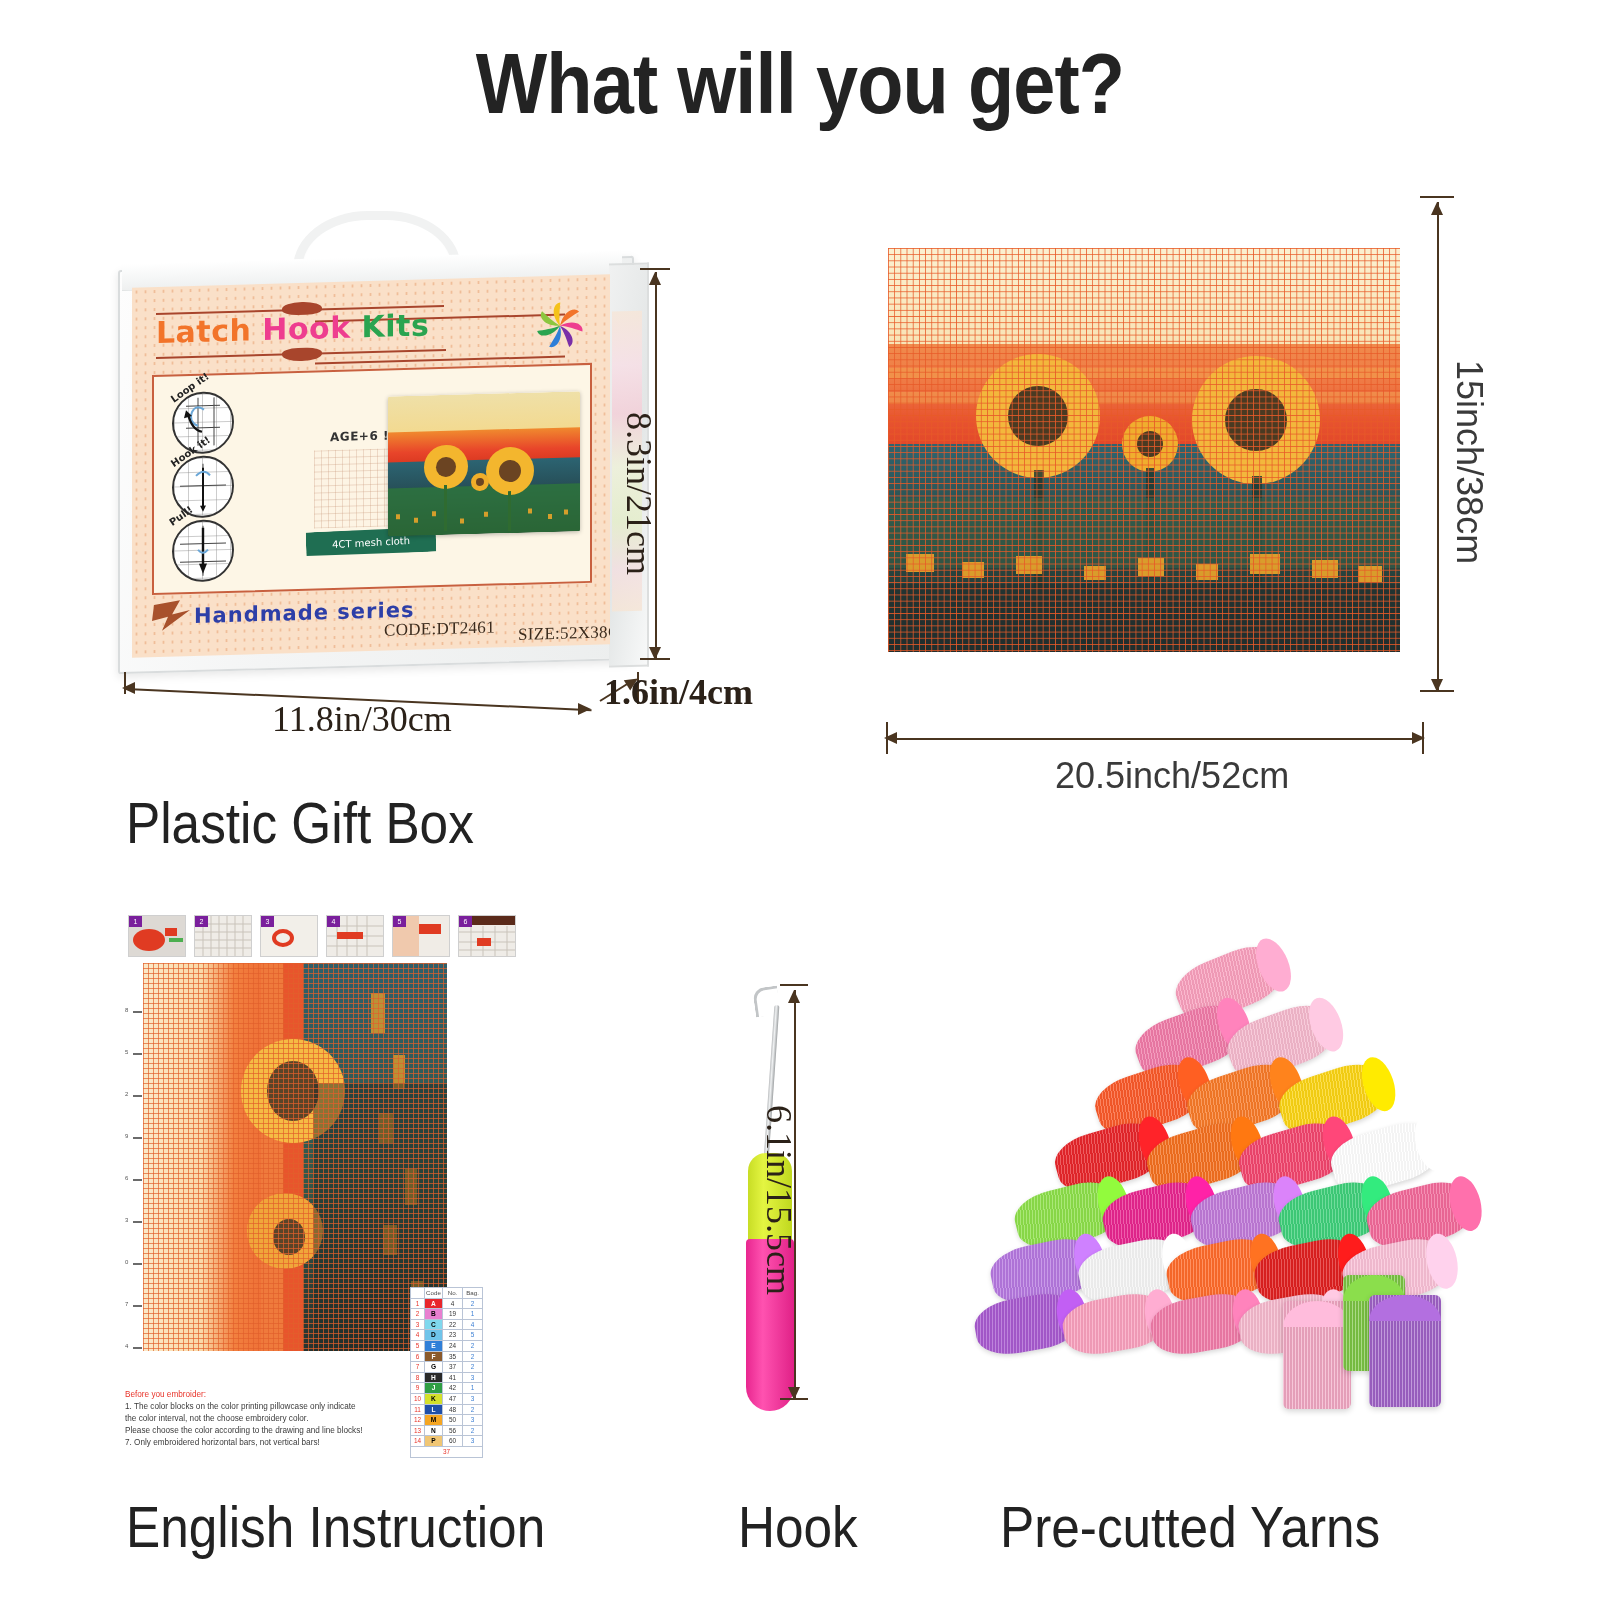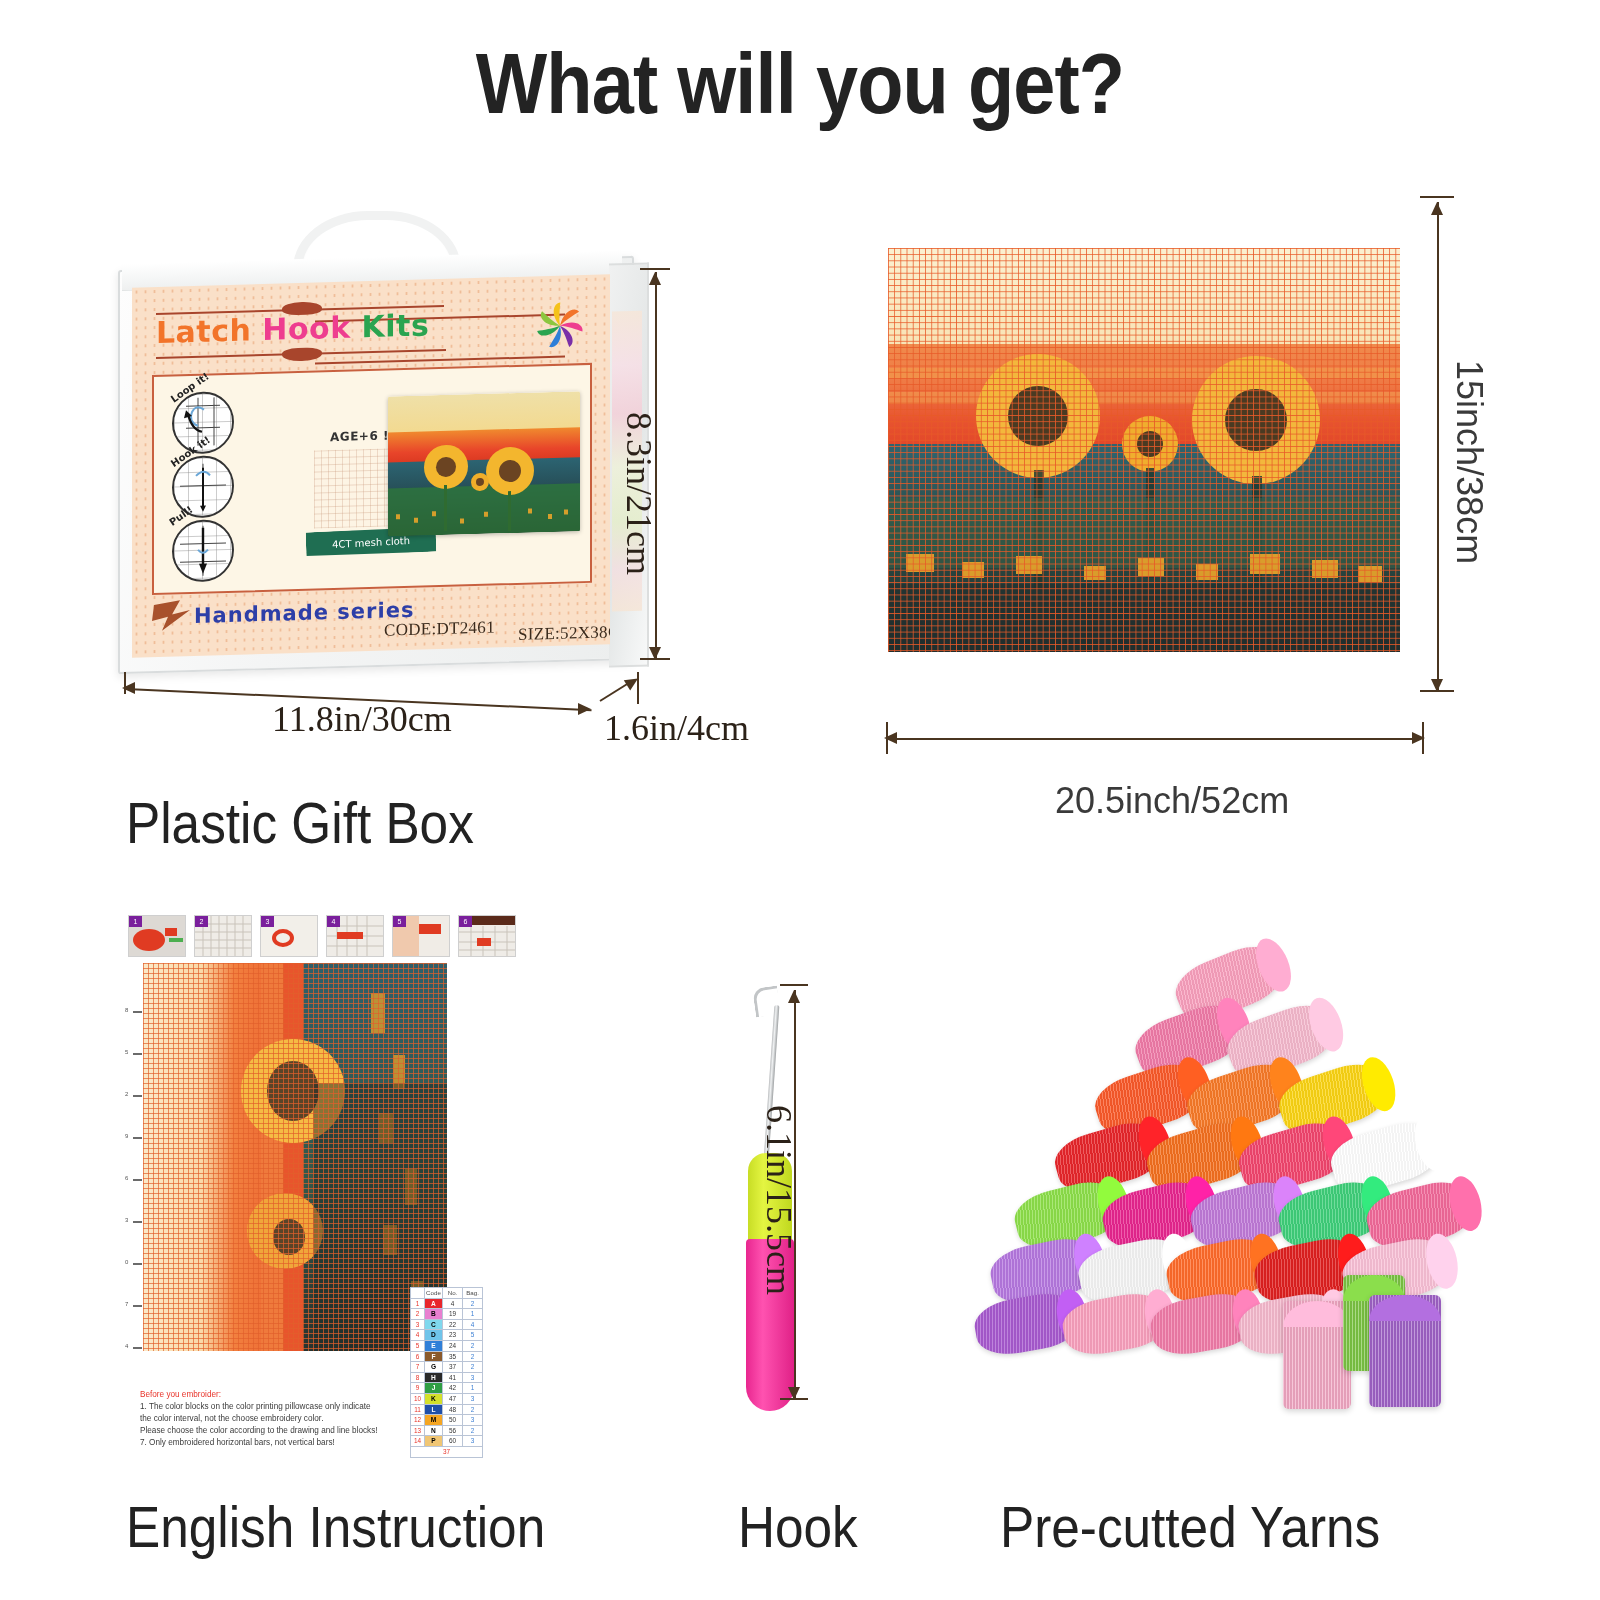--- a/index.html
+++ b/index.html
@@ -242,21 +242,21 @@
       linear-gradient(to bottom, rgba(226,96,44,.7) 1px, transparent 1px);
     background-size: 5px 5px;
   }
   .ruler-tick{
     position:absolute; left:8px; width:9px; height:2px; background:#6b6b6b;
   }
   .ruler-num{
     position:absolute; left:0px; font-size:6px; color:#555;
   }
   .notes{
-    position:absolute; left:15px; top:474px; width:268px;
+    position:absolute; left:0; top:474px; width:268px;
     font-size:8.2px; line-height:1.45; color:#3b3b3b;
     font-family:"Liberation Sans", sans-serif;
   }
   .notes .hdr{ color:#e8342a; }
   .color-table{
     position:absolute; left:285px; top:372px;
     border-collapse:collapse; font-size:6.4px;
     font-family:"Liberation Sans", sans-serif;
     background:#fff;
   }
@@ -494,21 +494,21 @@
   <div class="dim-line dim-h" style="left:126px; top:688px; width:466px; transform:rotate(2.6deg); transform-origin:left center;"></div>
   <div class="arrow-left" style="left:122px; top:682px;"></div>
   <div class="arrow-right" style="left:578px; top:703px;"></div>
   <div class="tick" style="left:124px; top:672px; width:2px; height:22px;"></div>
   <div class="dim-serif" style="left:272px; top:698px;">11.8in/30cm</div>
 </div>
 <div>
   <div class="dim-line dim-h" style="left:600px; top:700px; width:34px; transform:rotate(-32deg); transform-origin:left center;"></div>
   <div class="arrow-right" style="left:626px; top:676px; transform:rotate(-32deg);"></div>
   <div class="tick" style="left:637px; top:672px; width:2px; height:32px;"></div>
-  <div class="dim-serif" style="left:604px; top:707px;">1.6in/4cm</div>
+  <div class="dim-serif" style="left:604px; top:671px;font-weight:bold;">1.6in/4cm</div>
 </div>
 
 <div class="caption" style="left:126px; top:790px;">Plastic Gift Box</div>
 
 <div id="canvas-panel">
   <div class="mesh-canvas">
     <svg viewBox="0 0 512 404" preserveAspectRatio="none" style="display:block;width:100%;height:100%;">
       <defs>
         <linearGradient id="mc-sky" x1="0" y1="0" x2="0" y2="1">
           <stop offset="0%" stop-color="#fbf0d0"></stop>
@@ -583,21 +583,21 @@
   <div class="tick" style="left:1420px; top:196px; width:34px; height:2px;"></div>
   <div class="tick" style="left:1420px; top:690px; width:34px; height:2px;"></div>
   <div class="dim-sans" style="left:1490px; top:360px; transform:rotate(90deg); transform-origin:left top;">15inch/38cm</div>
 </div>
 <div>
   <div class="dim-line dim-h" style="left:890px; top:738px; width:528px;"></div>
   <div class="arrow-left" style="left:884px; top:732px;"></div>
   <div class="arrow-right" style="left:1412px; top:732px;"></div>
   <div class="tick" style="left:886px; top:722px; width:2px; height:32px;"></div>
   <div class="tick" style="left:1422px; top:722px; width:2px; height:32px;"></div>
-  <div class="dim-sans" style="left:1055px; top:780px;">20.5inch/52cm</div>
+  <div class="dim-sans" style="left:1055px; top:755px;">20.5inch/52cm</div>
 </div>
 
 <div id="instr-panel">
   <div class="thumb-strip">
     <div class="thumb" style="left:0px;">
       <svg viewBox="0 0 56 40" style="width:100%;height:100%">
           <rect width="56" height="40" fill="#ddd9d4"></rect>
           <ellipse cx="20" cy="24" rx="16" ry="11" fill="#e03b22"></ellipse>
           <rect x="36" y="12" width="12" height="8" fill="#e03b22"></rect>
           <rect x="40" y="22" width="14" height="4" fill="#4caf50"></rect>

